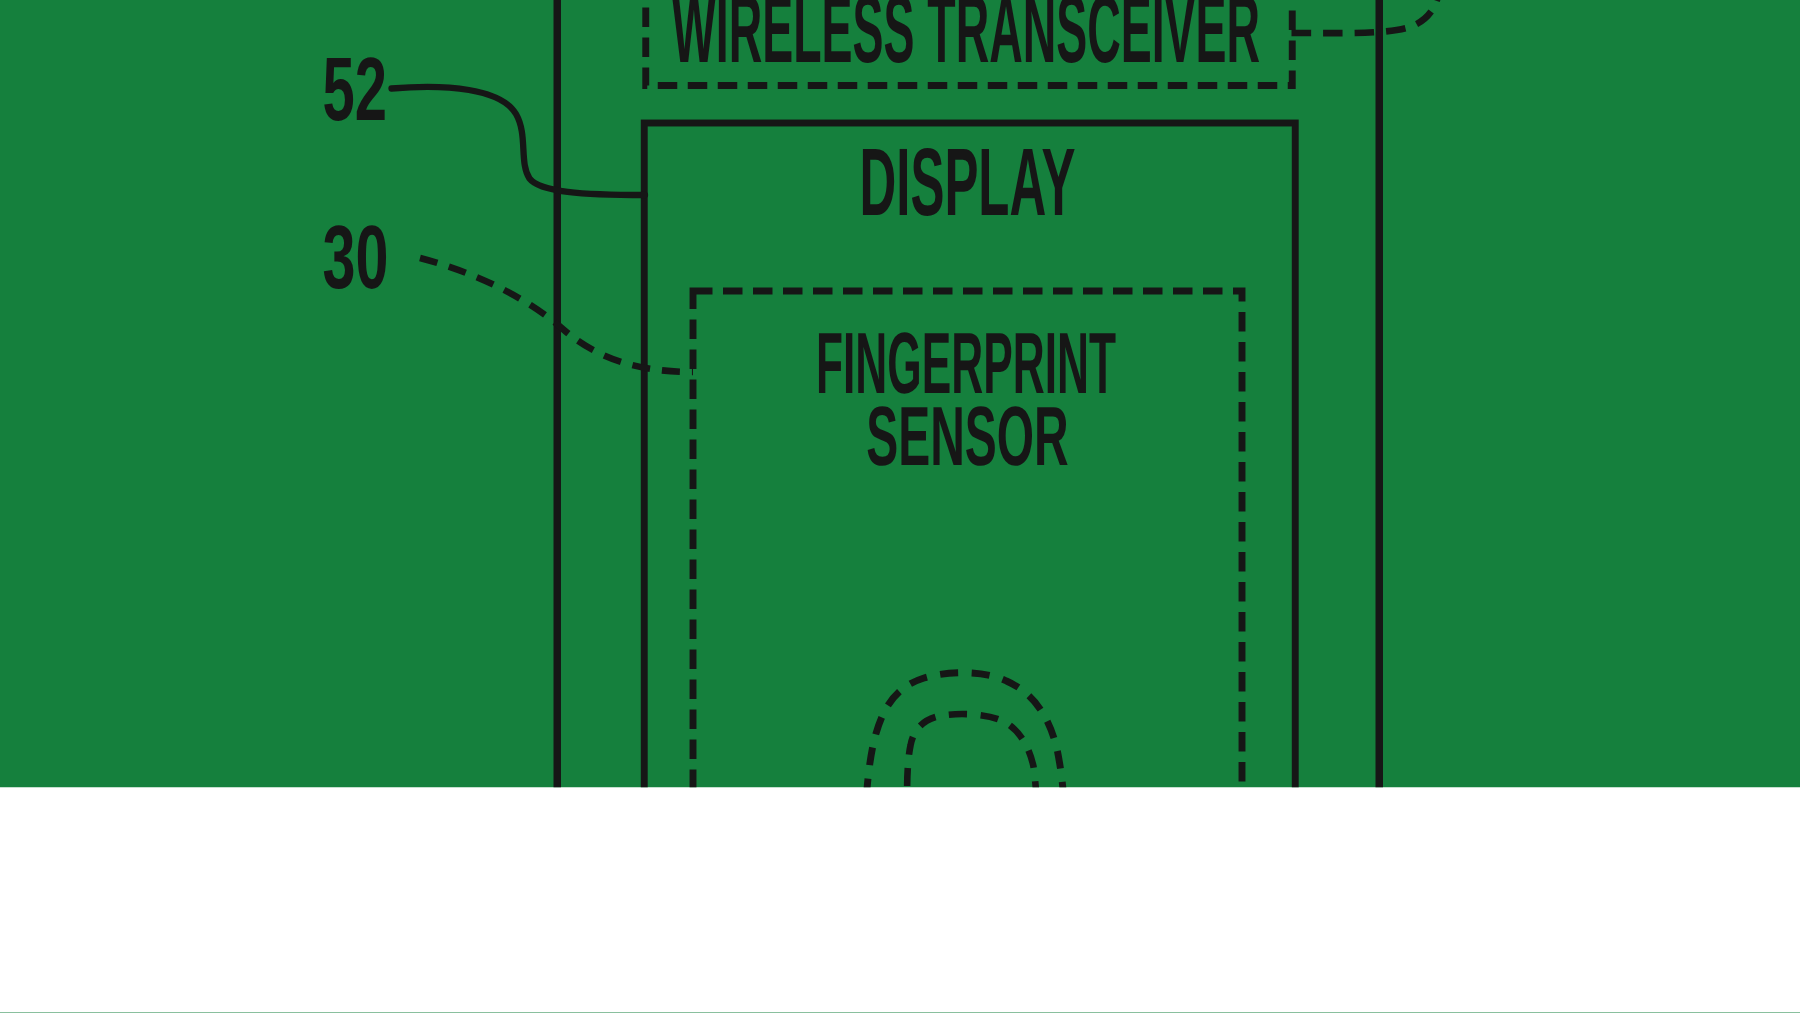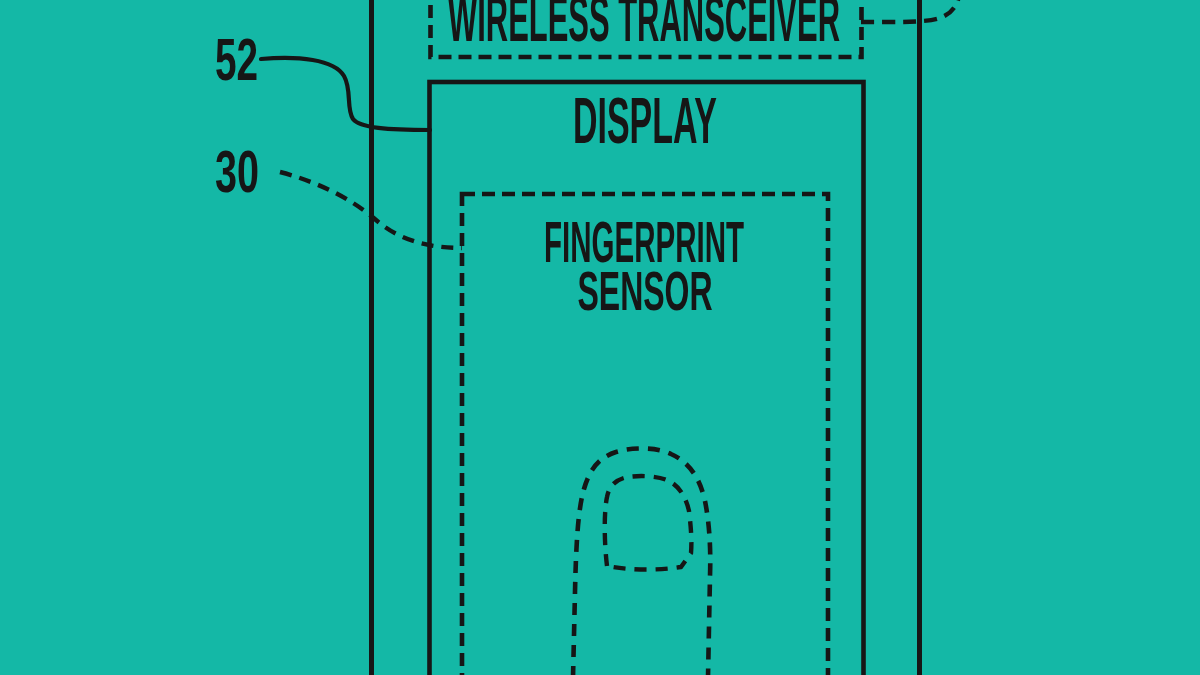--- a/index.html
+++ b/index.html
@@ -3,23 +3,23 @@
 <meta charset="utf-8">
 <style>
   html, body {
     margin: 0;
     padding: 0;
     background: #ffffff;
   }
   .stage {
     position: relative;
     width: 1200px;
-    height: 675px;
+    height: 525px;
     overflow: hidden;
-    background: #14b8a6;
+    background: #15803d;
     font-family: "Liberation Sans", sans-serif;
   }
   .stage svg {
     display: block;
     width: 1200px;
     height: 675px;
   }
   .patent-text {
     font-family: "Liberation Sans", sans-serif;
     font-weight: bold;

